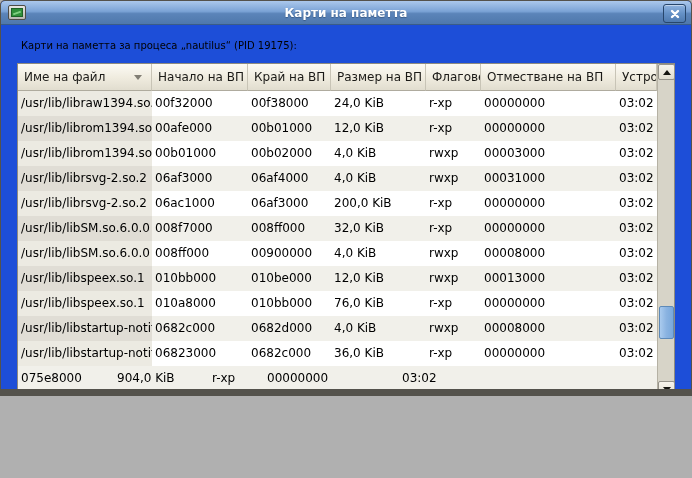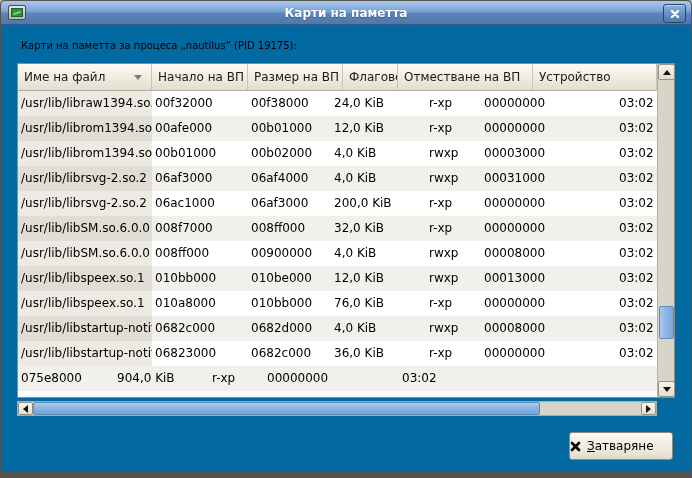--- a/index.html
+++ b/index.html
@@ -1,19 +1,19 @@
 <!DOCTYPE html>
 <html><head>
 <meta charset="utf-8">
 <style>
   * { box-sizing: border-box; margin: 0; padding: 0; }
   html,body { background:#b0b0b0; font-family:"DejaVu Sans","Liberation Sans",sans-serif; }
   .window {
-    position:relative; width:692px; height:478px;
-    background:#0369a1;
+    position:relative; width:692px; height:396px;
+    background:#1d4ed8;
     border:1px solid #54524C; border-bottom:7px solid #54524C;
     border-radius:5px 5px 0 0;
     overflow:hidden;
   }
   
   .titlebar {
     position:absolute; left:0; top:0; right:0; height:24px;
     background:linear-gradient(#ABC8EC 0%, #7BA3D6 45%, #5B84B9 55%, #4F78AC 100%);
     border-bottom:1px solid #3A5C88;
     border-radius:4px 4px 0 0;
@@ -117,20 +117,21 @@
     </div>
   </div>
 
   <div class="desc">Карти на паметта за процеса „nautilus“ (PID 19175):</div>
 
   <div class="table-frame">
     <div class="tv">
       <div class="header-row">
           <div class="hcell c0">Име на файл<span class="sort-arrow"></span></div>
           <div class="hcell c1">Начало на ВП</div>
+          <div class="hcell c2">Край на ВП</div>
           <div class="hcell c3">Размер на ВП</div>
           <div class="hcell c4">Флагове</div>
           <div class="hcell c5">Отместване на ВП</div>
           <div class="hcell c6">Устройство</div>
         </div>
       <div>
           <div class="trow">
             <div class="tcell c0">/usr/lib/libraw1394.so.8</div>
             <div class="tcell c1">00f32000</div>
             <div class="tcell c2">00f38000</div>

